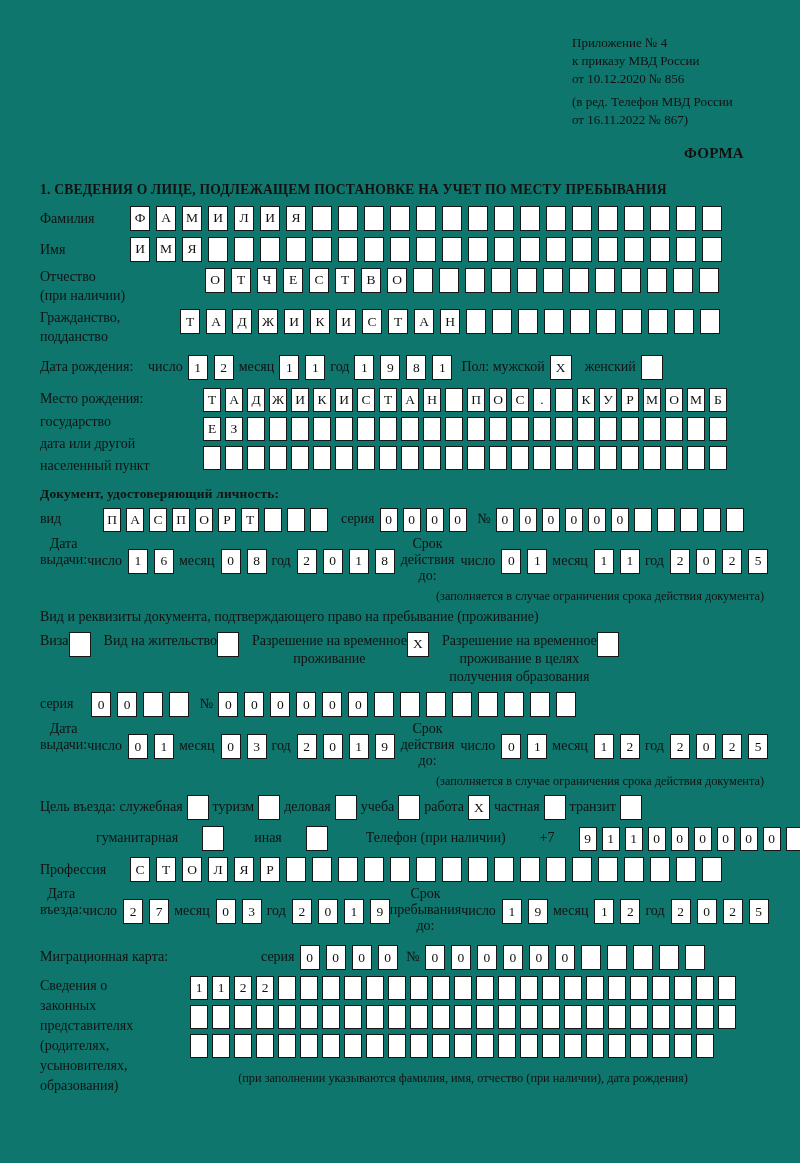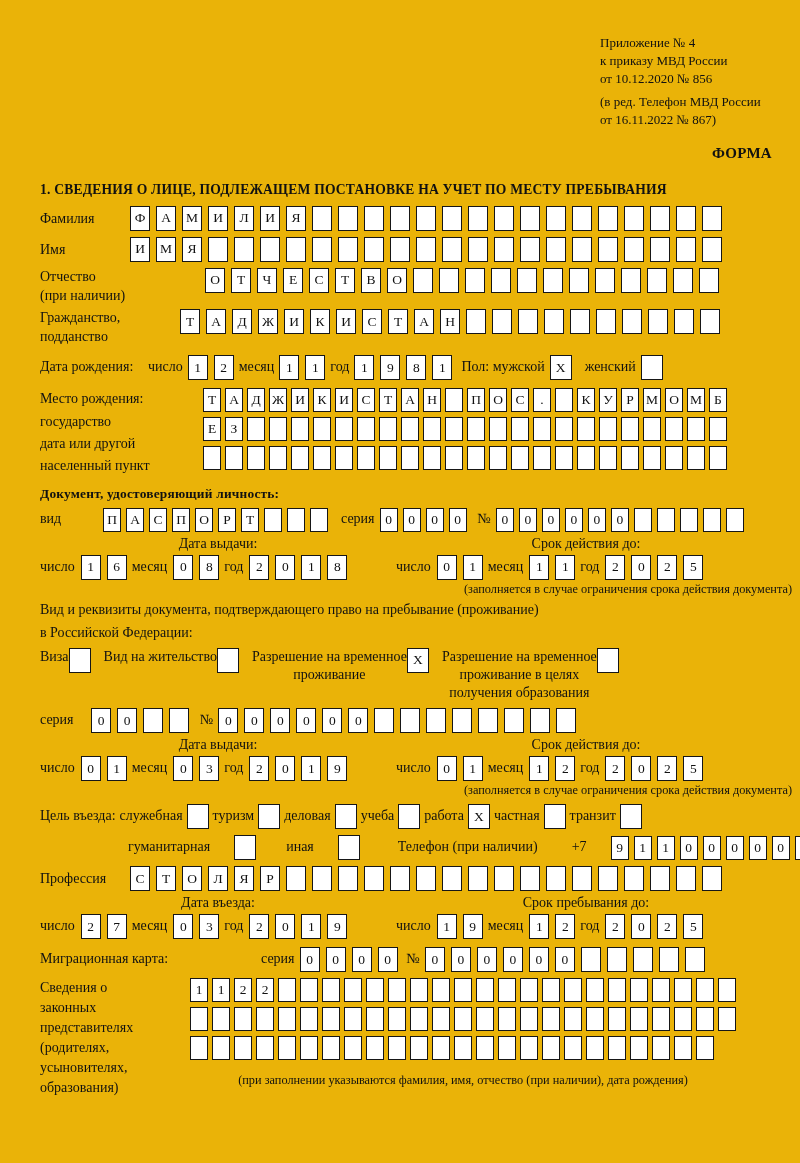--- a/index.html
+++ b/index.html
@@ -1,36 +1,36 @@
 <!DOCTYPE html>
 <html><head>
 <meta charset="utf-8">
 <style>
   *{box-sizing:border-box;margin:0;padding:0}
   html,body{background:#e8e8e8}
   body{font-family:"Liberation Serif","DejaVu Serif",serif;color:#111}
-  .page{width:800px;height:1163px;background:#eab308;margin:0 auto;padding:34px 4px 10px 40px;overflow:hidden;position:relative}
+  .page{width:800px;height:1163px;background:#0f766e;margin:0 auto;padding:34px 32px 10px 40px;overflow:hidden;position:relative}
   .ref{margin-left:auto;width:196px;font-size:13px;line-height:1.38}
   .ref-gap{height:5px}
   .forma{margin:16px 24px 0 0;text-align:right;font-weight:700;font-size:15px;letter-spacing:.3px}
   .title{margin-top:18px;text-align:center;font-weight:700;font-size:15px;line-height:1.55}
   .blank{display:inline-block;width:60px;height:5px;border-bottom:2px solid #2a2a2a;margin-left:12px}
   .sec{margin-top:20px;font-weight:700;font-size:13.6px;letter-spacing:.2px}
   .row{display:flex;align-items:flex-start;flex-wrap:nowrap}
   .lbl{font-size:14px;line-height:1.35;flex:none}
   .cells{display:flex;gap:6px;flex-wrap:nowrap;flex:none}
   .cell{width:20px;height:25px;border:1.8px solid #161616;display:flex;align-items:center;justify-content:center;font-size:13.5px;flex:none;background:#fff}
   .tight{gap:4px}
   .tight .cell,.sm .cell{width:18px;height:24px}
   .sm{gap:5px}
   .cb{width:22px}
   .dgroup{display:flex;align-items:center;gap:5px;flex:none}
   .dgroup .lbl{margin-right:1px}
   .dates{display:flex;margin-top:4px}
-  .dcol{display:flex;flex-direction:column}
+  .dcol{display:flex;}
   .dcol-l{width:356px}
   .dcol-r{width:380px}
   .dhead{font-size:14px;text-align:center;margin-bottom:3px}
   .note{font-size:12.3px}
   .note-r{text-align:right;margin-top:2px;padding-right:4px}
   .stack{display:flex;flex-direction:column;gap:5px}
   .permits{margin-top:5px;gap:13px;align-items:flex-start}
   .pitem{display:flex;align-items:flex-start;flex:none}
   .plbl{font-size:14px;line-height:1.3;text-align:center}
   .inline{display:flex;align-items:center;gap:5px;flex-wrap:nowrap}
@@ -369,21 +369,20 @@
             <div class="cell">0</div>
             <div class="cell">2</div>
             <div class="cell">5</div>
           </div>
       </div>
     </div>
   </div>
   <div class="note note-r">(заполняется в случае ограничения срока действия документа)</div>
 
   <div class="lbl mt4">Вид и реквизиты документа, подтверждающего право на пребывание (проживание)</div>
-  <div class="lbl mt4">в Российской Федерации:</div>
 
   <div class="row permits">
     <div class="pitem">
       <span class="plbl">Виза</span>
       <div class="cell cb"></div>
     </div>
     <div class="pitem">
       <span class="plbl">Вид на жительство</span>
       <div class="cell cb"></div>
     </div>
@@ -490,21 +489,21 @@
     <span class="lbl">учеба</span>
     <div class="cell cb"></div>
     <span class="lbl">работа</span>
     <div class="cell cb">X</div>
     <span class="lbl">частная</span>
     <div class="cell cb"></div>
     <span class="lbl">транзит</span>
     <div class="cell cb"></div>
   </div>
 
-  <div class="row mt6 inline" style="margin-left:88px;gap:24px">
+  <div class="row mt6 inline" style="margin-left:56px;gap:24px">
     <span class="lbl">гуманитарная</span>
     <div class="cell cb"></div>
     <span class="lbl" style="margin-left:6px">иная</span>
     <div class="cell cb"></div>
     <span class="lbl" style="margin-left:14px">Телефон (при наличии)</span>
     <span class="lbl" style="margin-left:10px">+7</span>
     <div class="cells sm">
         <div class="cell">9</div>
         <div class="cell">1</div>
         <div class="cell">1</div>

